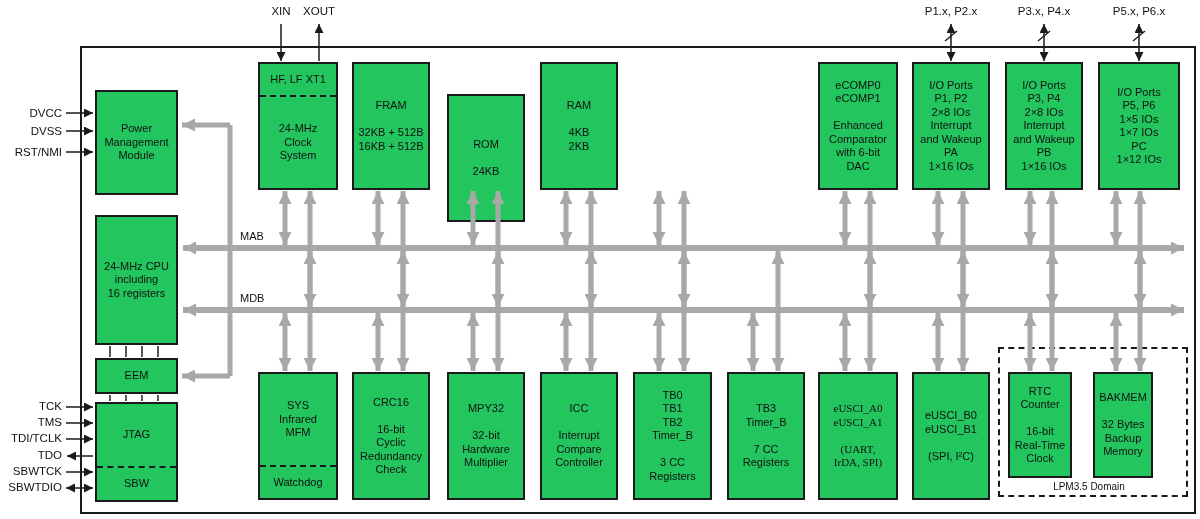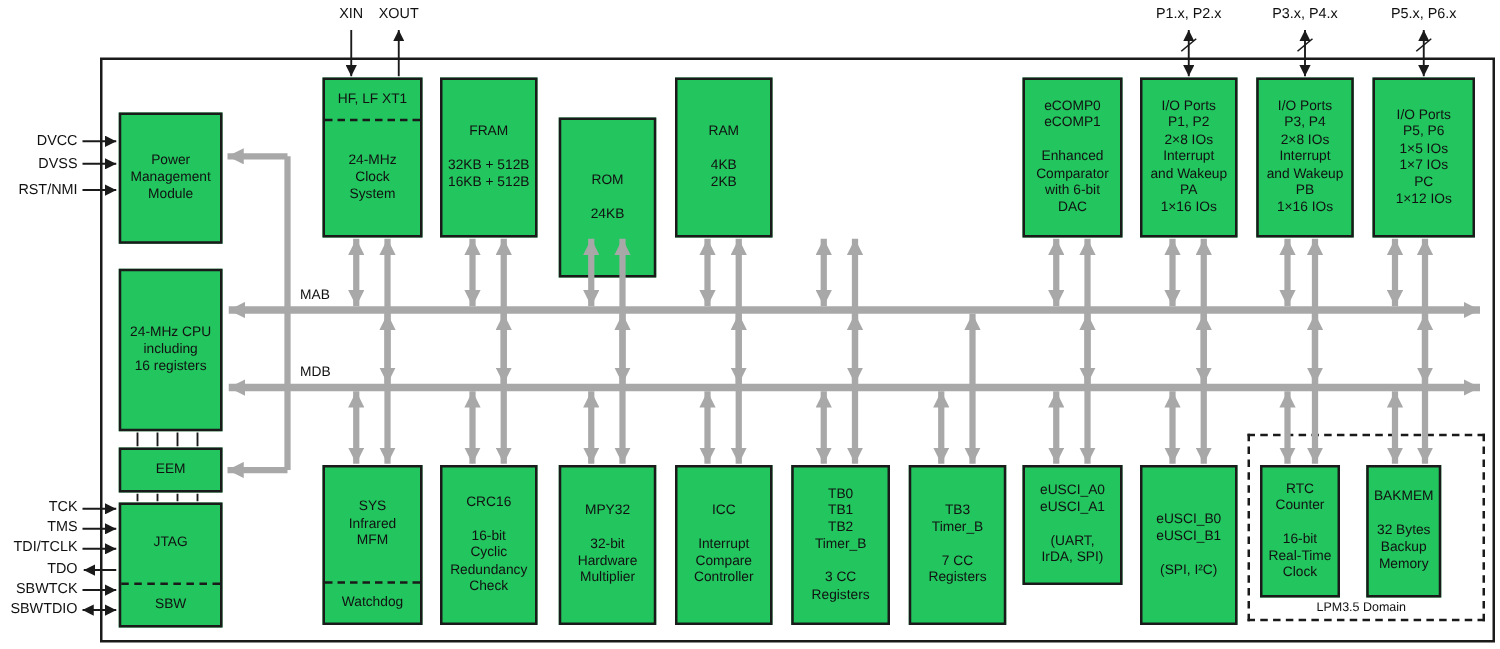--- a/index.html
+++ b/index.html
@@ -136,21 +136,21 @@
 
 3 CC
 Registers</div>
 
   <div class="blk pre" style="left:727px;top:372px;width:78px;height:128px;">TB3
 Timer_B
 
 7 CC
 Registers</div>
 
-  <div class="blk pre" style="left:818px;top:372px;width:80px;height:96px;">eUSCI_A0
+  <div class="blk pre" style="left:818px;top:372px;width:80px;height:128px;font-family:Liberation Serif, serif;">eUSCI_A0
 eUSCI_A1
 
 (UART,
 IrDA, SPI)</div>
 
   <div class="blk pre" style="left:912px;top:372px;width:78px;height:128px;">eUSCI_B0
 eUSCI_B1
 
 (SPI, I²C)</div>
 

